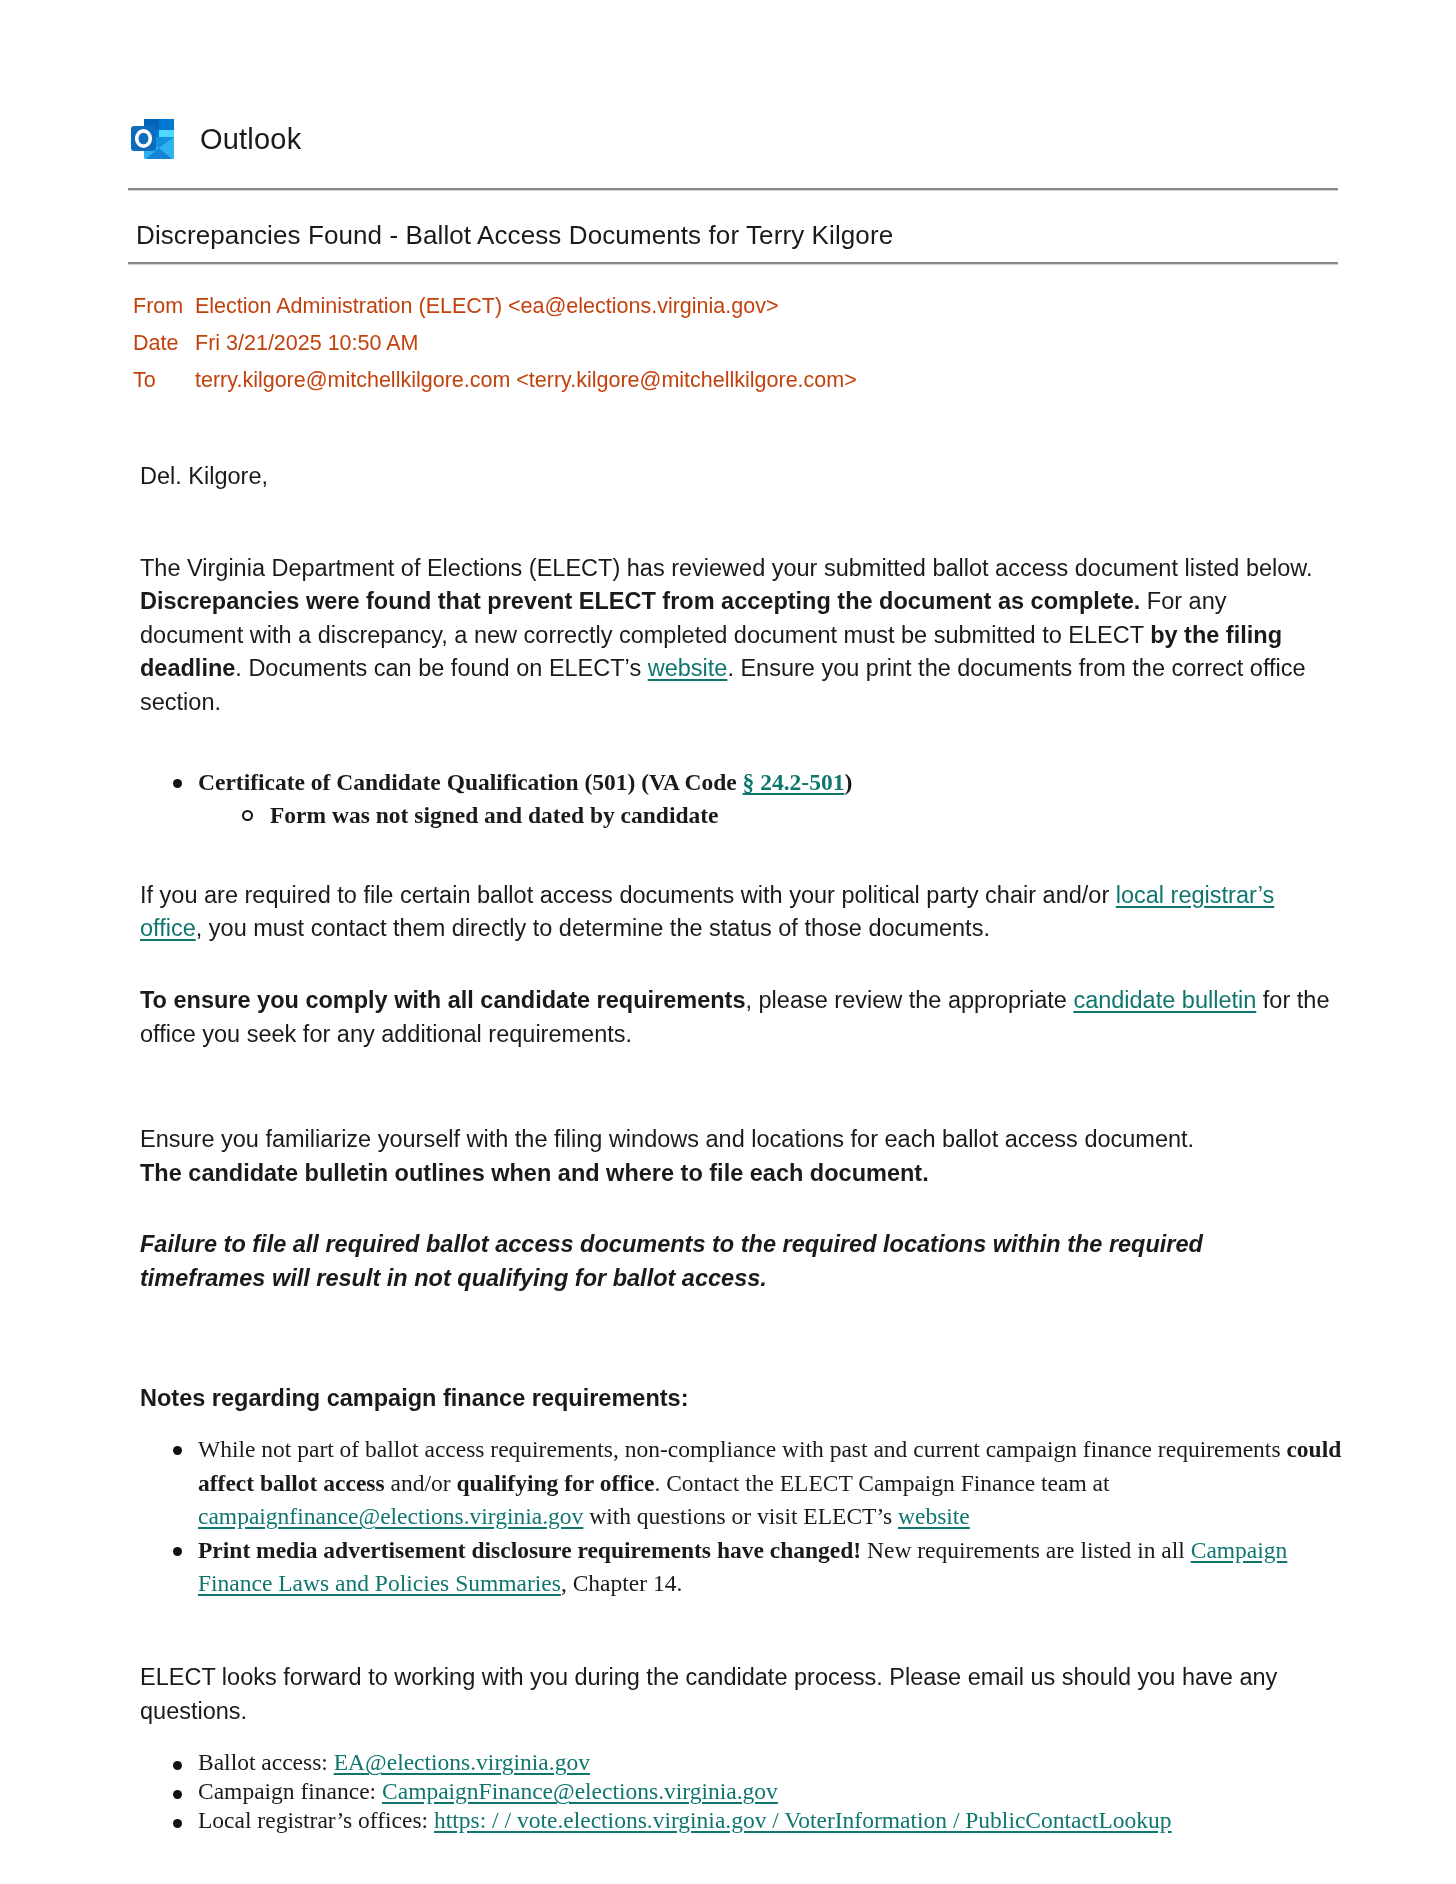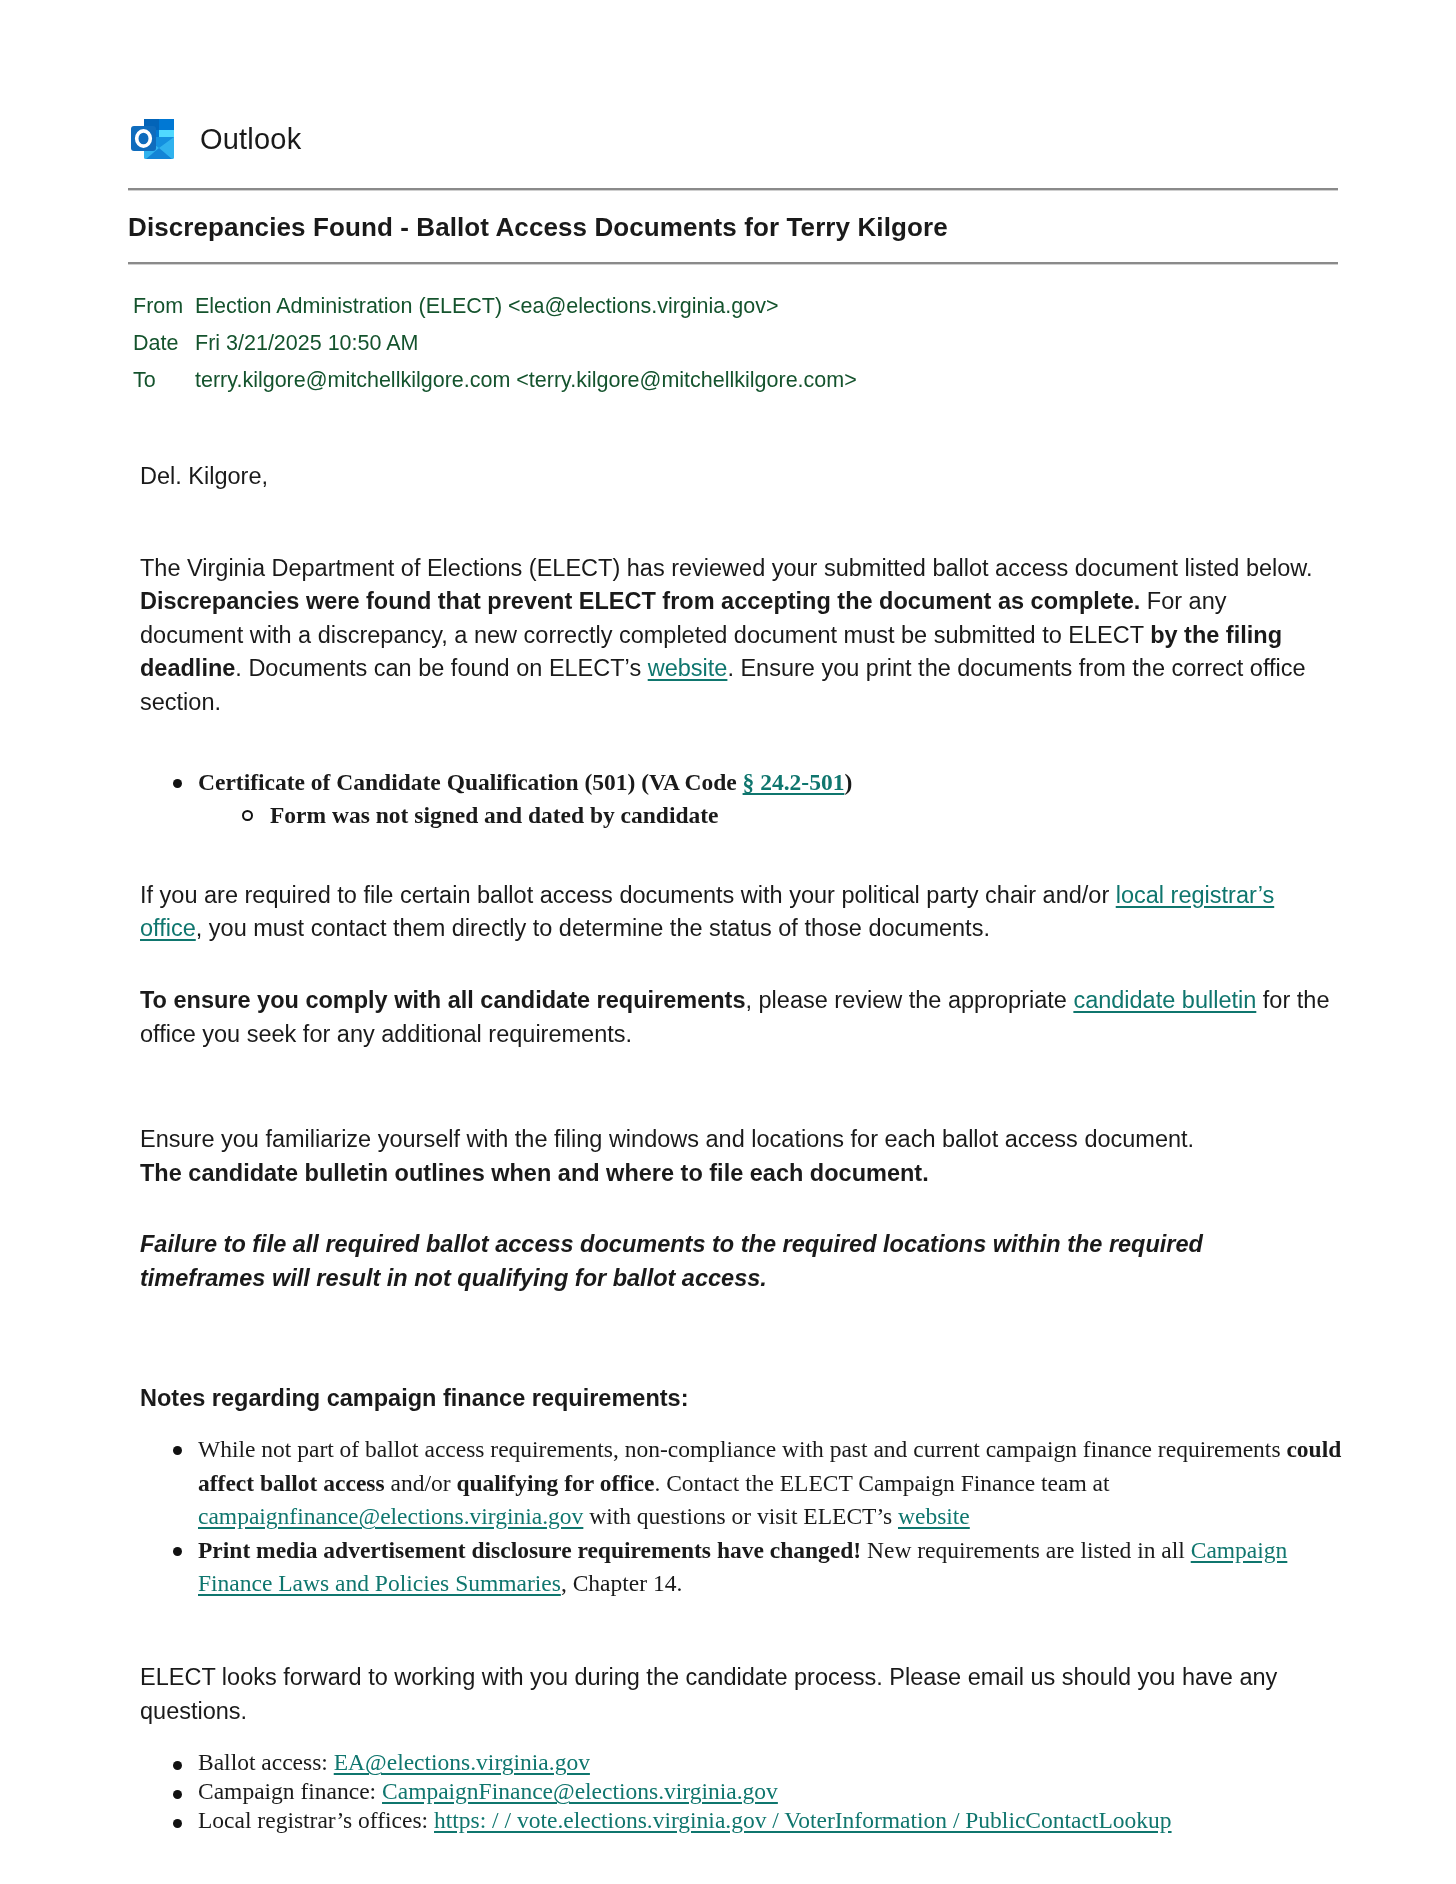--- a/index.html
+++ b/index.html
@@ -46,32 +46,32 @@
     background: #8a8a8a;
     border-bottom: 1px solid #d0d0d0;
   }
   .rule.top { top: 188px; }
   .rule.bottom { top: 262px; }
   .subject {
     position: absolute;
     top: 212px;
     left: 0;
     font-size: 26px;
-    font-weight: bold;
+    font-weight: normal;
     color: #1a1a1a;
-    margin: 0;
+    margin: 8px;
     letter-spacing: 0.1px;
   }
   
   .meta {
     position: absolute;
     top: 288px;
     left: 5px;
     font-size: 21.5px;
-    color: #14532d;
+    color: #c2410c;
     line-height: 37px;
   }
   .meta-row { display: flex; white-space: nowrap; }
   .meta-label { width: 62px; }
   .meta-label.from { width: 62px; }
   
   .body-text {
     position: absolute;
     top: 448px;
     left: 0;

